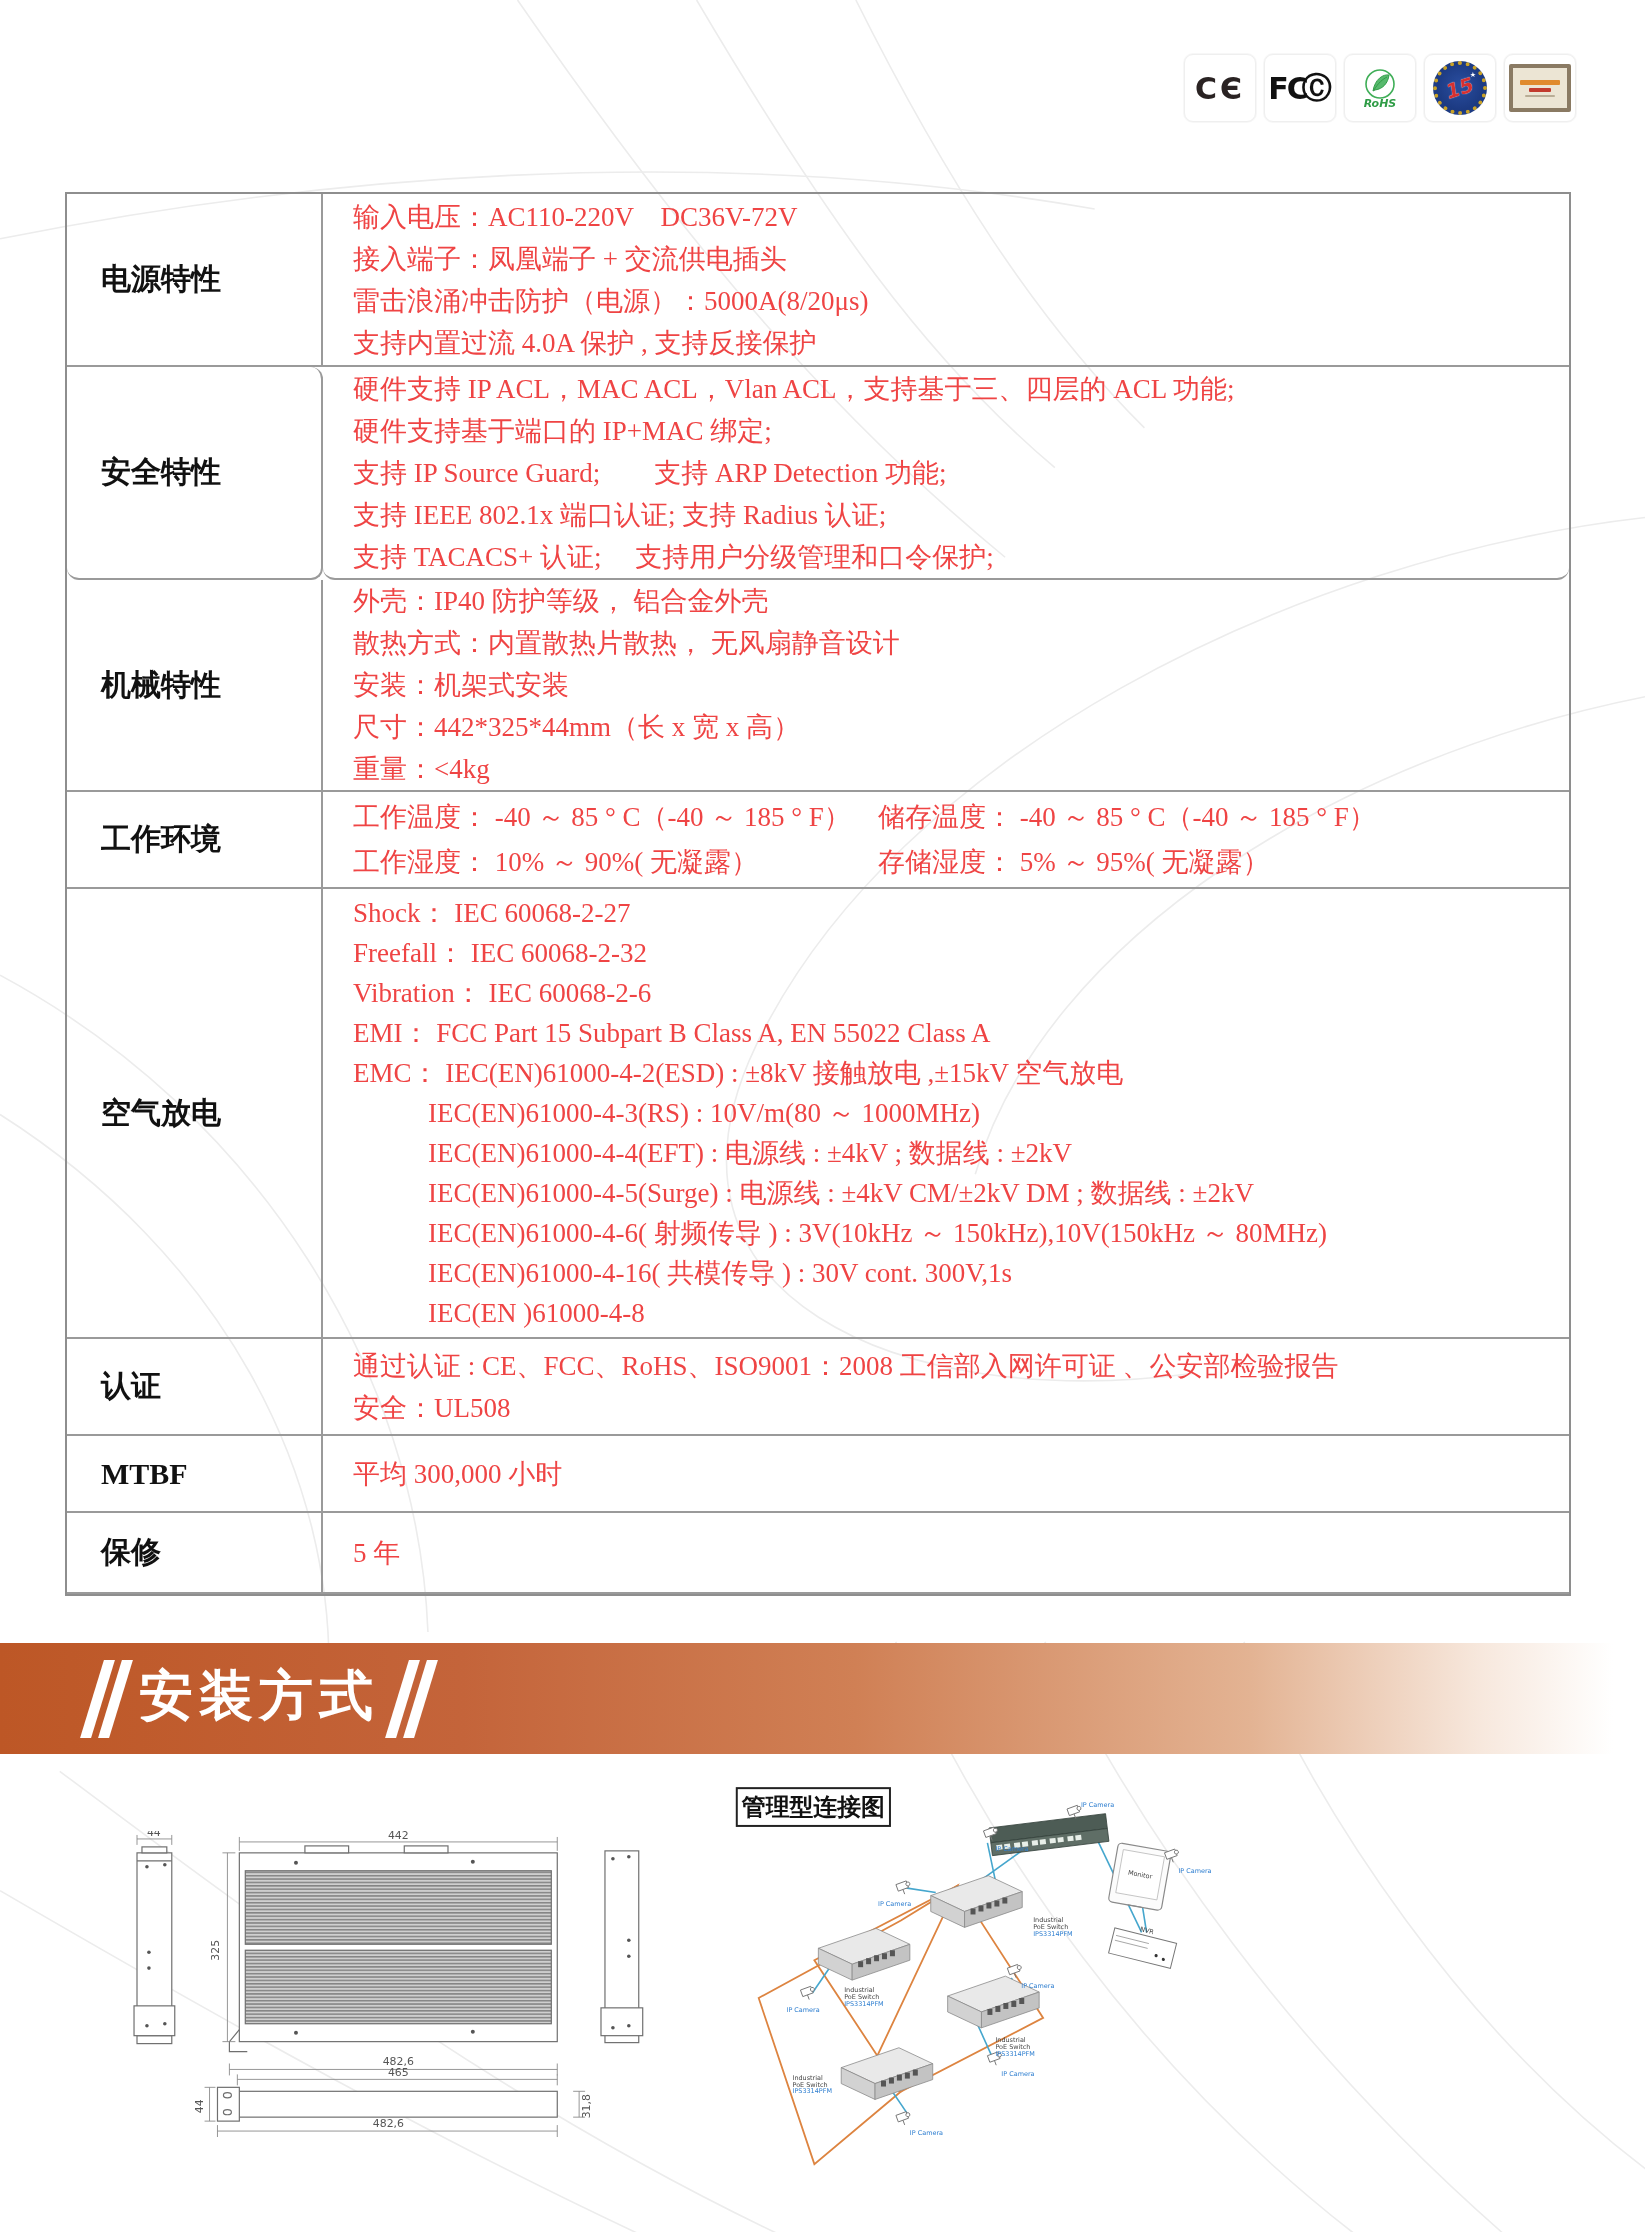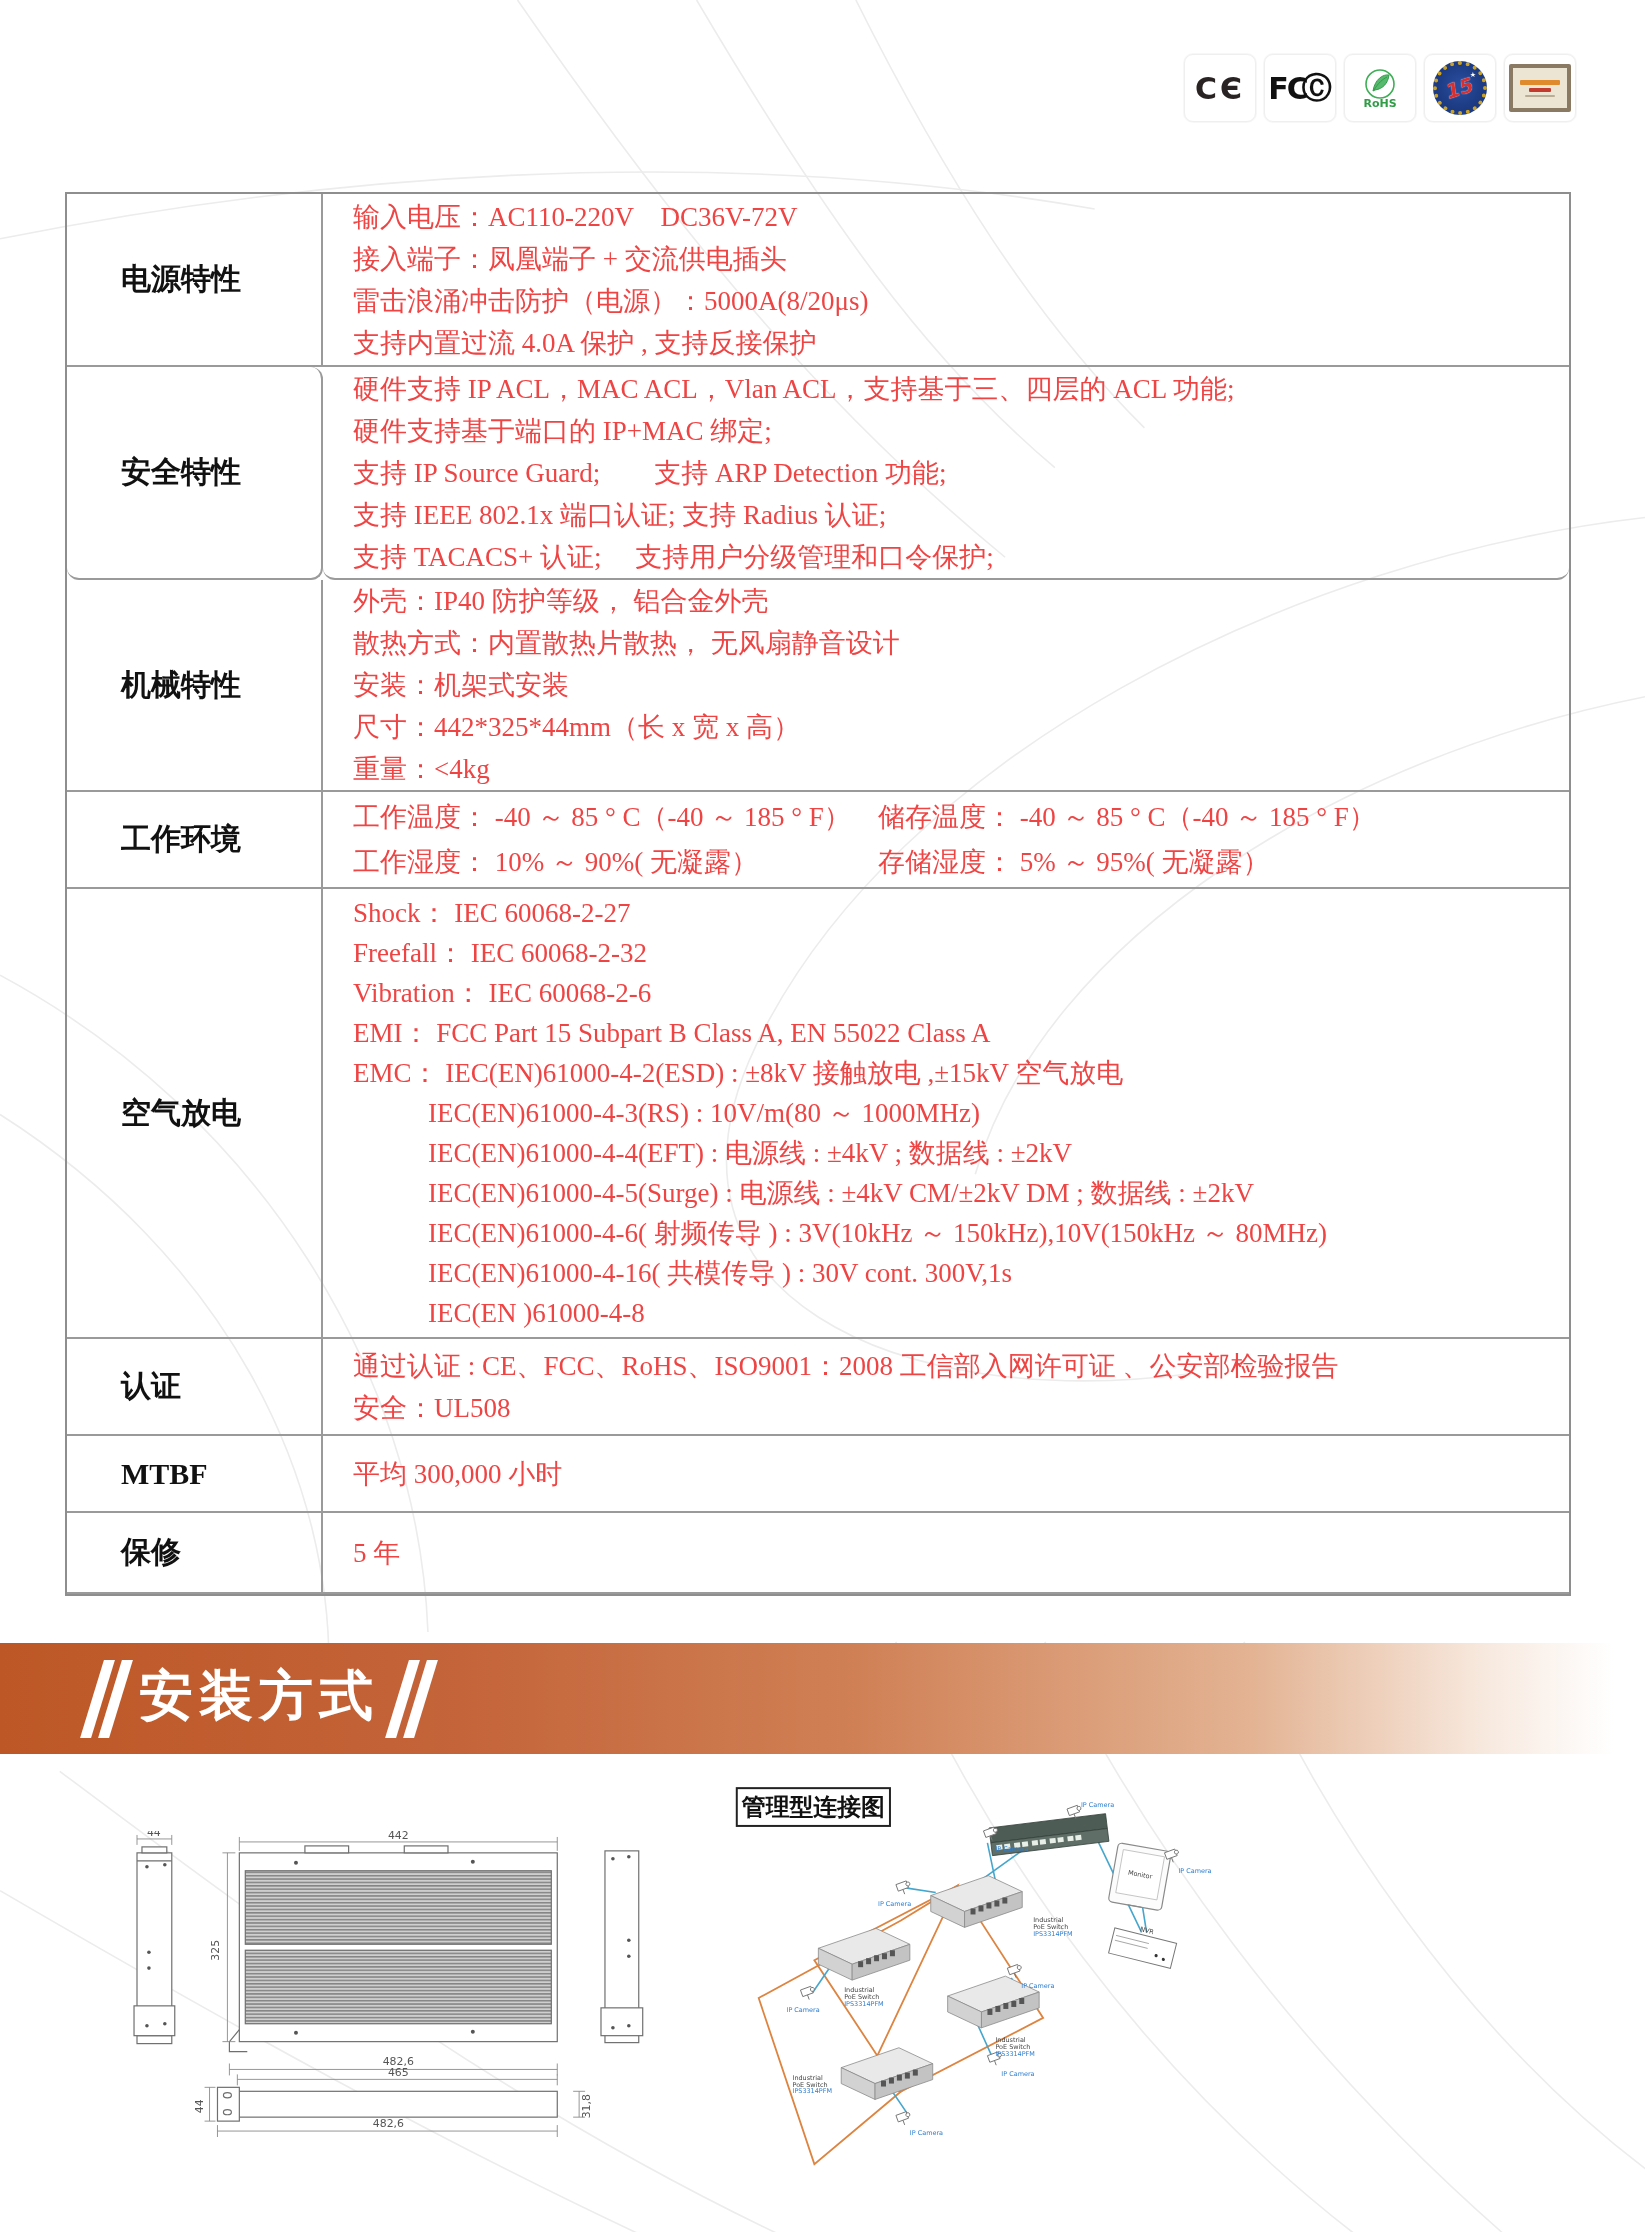--- a/index.html
+++ b/index.html
@@ -9,37 +9,37 @@
 
   
   .cert-row{position:absolute;left:1138px;top:54px;display:flex;gap:8px;padding-left:46px;}
   .cert-card{width:70px;height:66px;background:#fff;border:1px solid #efefef;border-radius:9px;
              display:flex;align-items:center;justify-content:center;box-shadow:0 0 0 1px #f7f7f7;}
   .ce-text{font-family:"DejaVu Sans",sans-serif;font-weight:bold;font-size:30px;letter-spacing:3px;color:#2a2323;}
   .fcc-wrap{font-family:"DejaVu Sans",sans-serif;font-weight:bold;color:#111;display:flex;align-items:center;}
   .fcc-fc{font-size:30px;letter-spacing:-2px;}
   .fcc-c{font-size:30px;margin-left:-5px;}
   .rohs-wrap{display:flex;flex-direction:column;align-items:center;color:#2f9c46;}
-  .rohs-label{font-family:"DejaVu Sans",sans-serif;font-weight:bold;font-size:11px;margin-top:-4px;}
+  .rohs-label{font-family:"DejaVu Sans",sans-serif;font-style:italic;font-weight:bold;font-size:11px;margin-top:-4px;}
   .medal{width:46px;height:46px;border-radius:50%;background:radial-gradient(circle at 50% 45%,#2a4ea0 0%,#1c3a82 70%);
          border:4px dotted #c9a227;display:flex;align-items:center;justify-content:center;position:relative;}
   .medal-15{color:#d63031;font-family:"DejaVu Sans",sans-serif;font-weight:bold;font-style:italic;
             font-size:20px;transform:rotate(-18deg);text-shadow:0 0 1px #fff;}
   .medal-star{position:absolute;color:#fff;font-size:7px;right:7px;top:6px;}
   .plaque{width:54px;height:40px;background:#ece5d4;border:4px solid #8a7a63;border-radius:2px;
           display:flex;flex-direction:column;align-items:center;justify-content:center;gap:3px;}
   .plaque-line1{width:40px;height:5px;background:#e08a2e;border-radius:1px;}
   .plaque-line2{width:22px;height:4px;background:#c23b2e;border-radius:1px;}
   .plaque-line3{width:30px;height:2px;background:#b9ad96;border-radius:1px;}
 
   
   .spec-table{position:absolute;left:65px;top:192px;width:1502px;border:2px solid #8e8e8e;
               display:grid;grid-template-columns:256px 1fr;background:transparent;}
   .t-label{border-bottom:2px solid #9a9a9a;border-right:2px solid #9a9a9a;display:flex;align-items:center;
-           padding-left:54px;font-weight:bold;font-size:30px;color:#111;
+           padding-left:34px;font-weight:bold;font-size:30px;color:#111;
            font-family:"Liberation Serif","DejaVu Serif",serif;}
   .t-content{border-bottom:2px solid #9a9a9a;padding-left:30px;display:flex;flex-direction:column;justify-content:center;
              font-size:27px;color:#ef4444;}
   .r0{height:171px;} .r0 .line{line-height:42px;}
   .r1{height:211px;border-radius:12px;} .r1 .line{line-height:42px;}
   .r2{height:210px;font-family:Liberation Serif, serif;} .r2 .line{line-height:42px;}
   .r3{height:95px;}  .r3 .line{line-height:45px;}
   .r4{height:448px;} .r4 .line{line-height:40px;}
   .r5{height:95px;}  .r5 .line{line-height:42px;}
   .r6{height:75px;}  .r6 .line{line-height:42px;}

